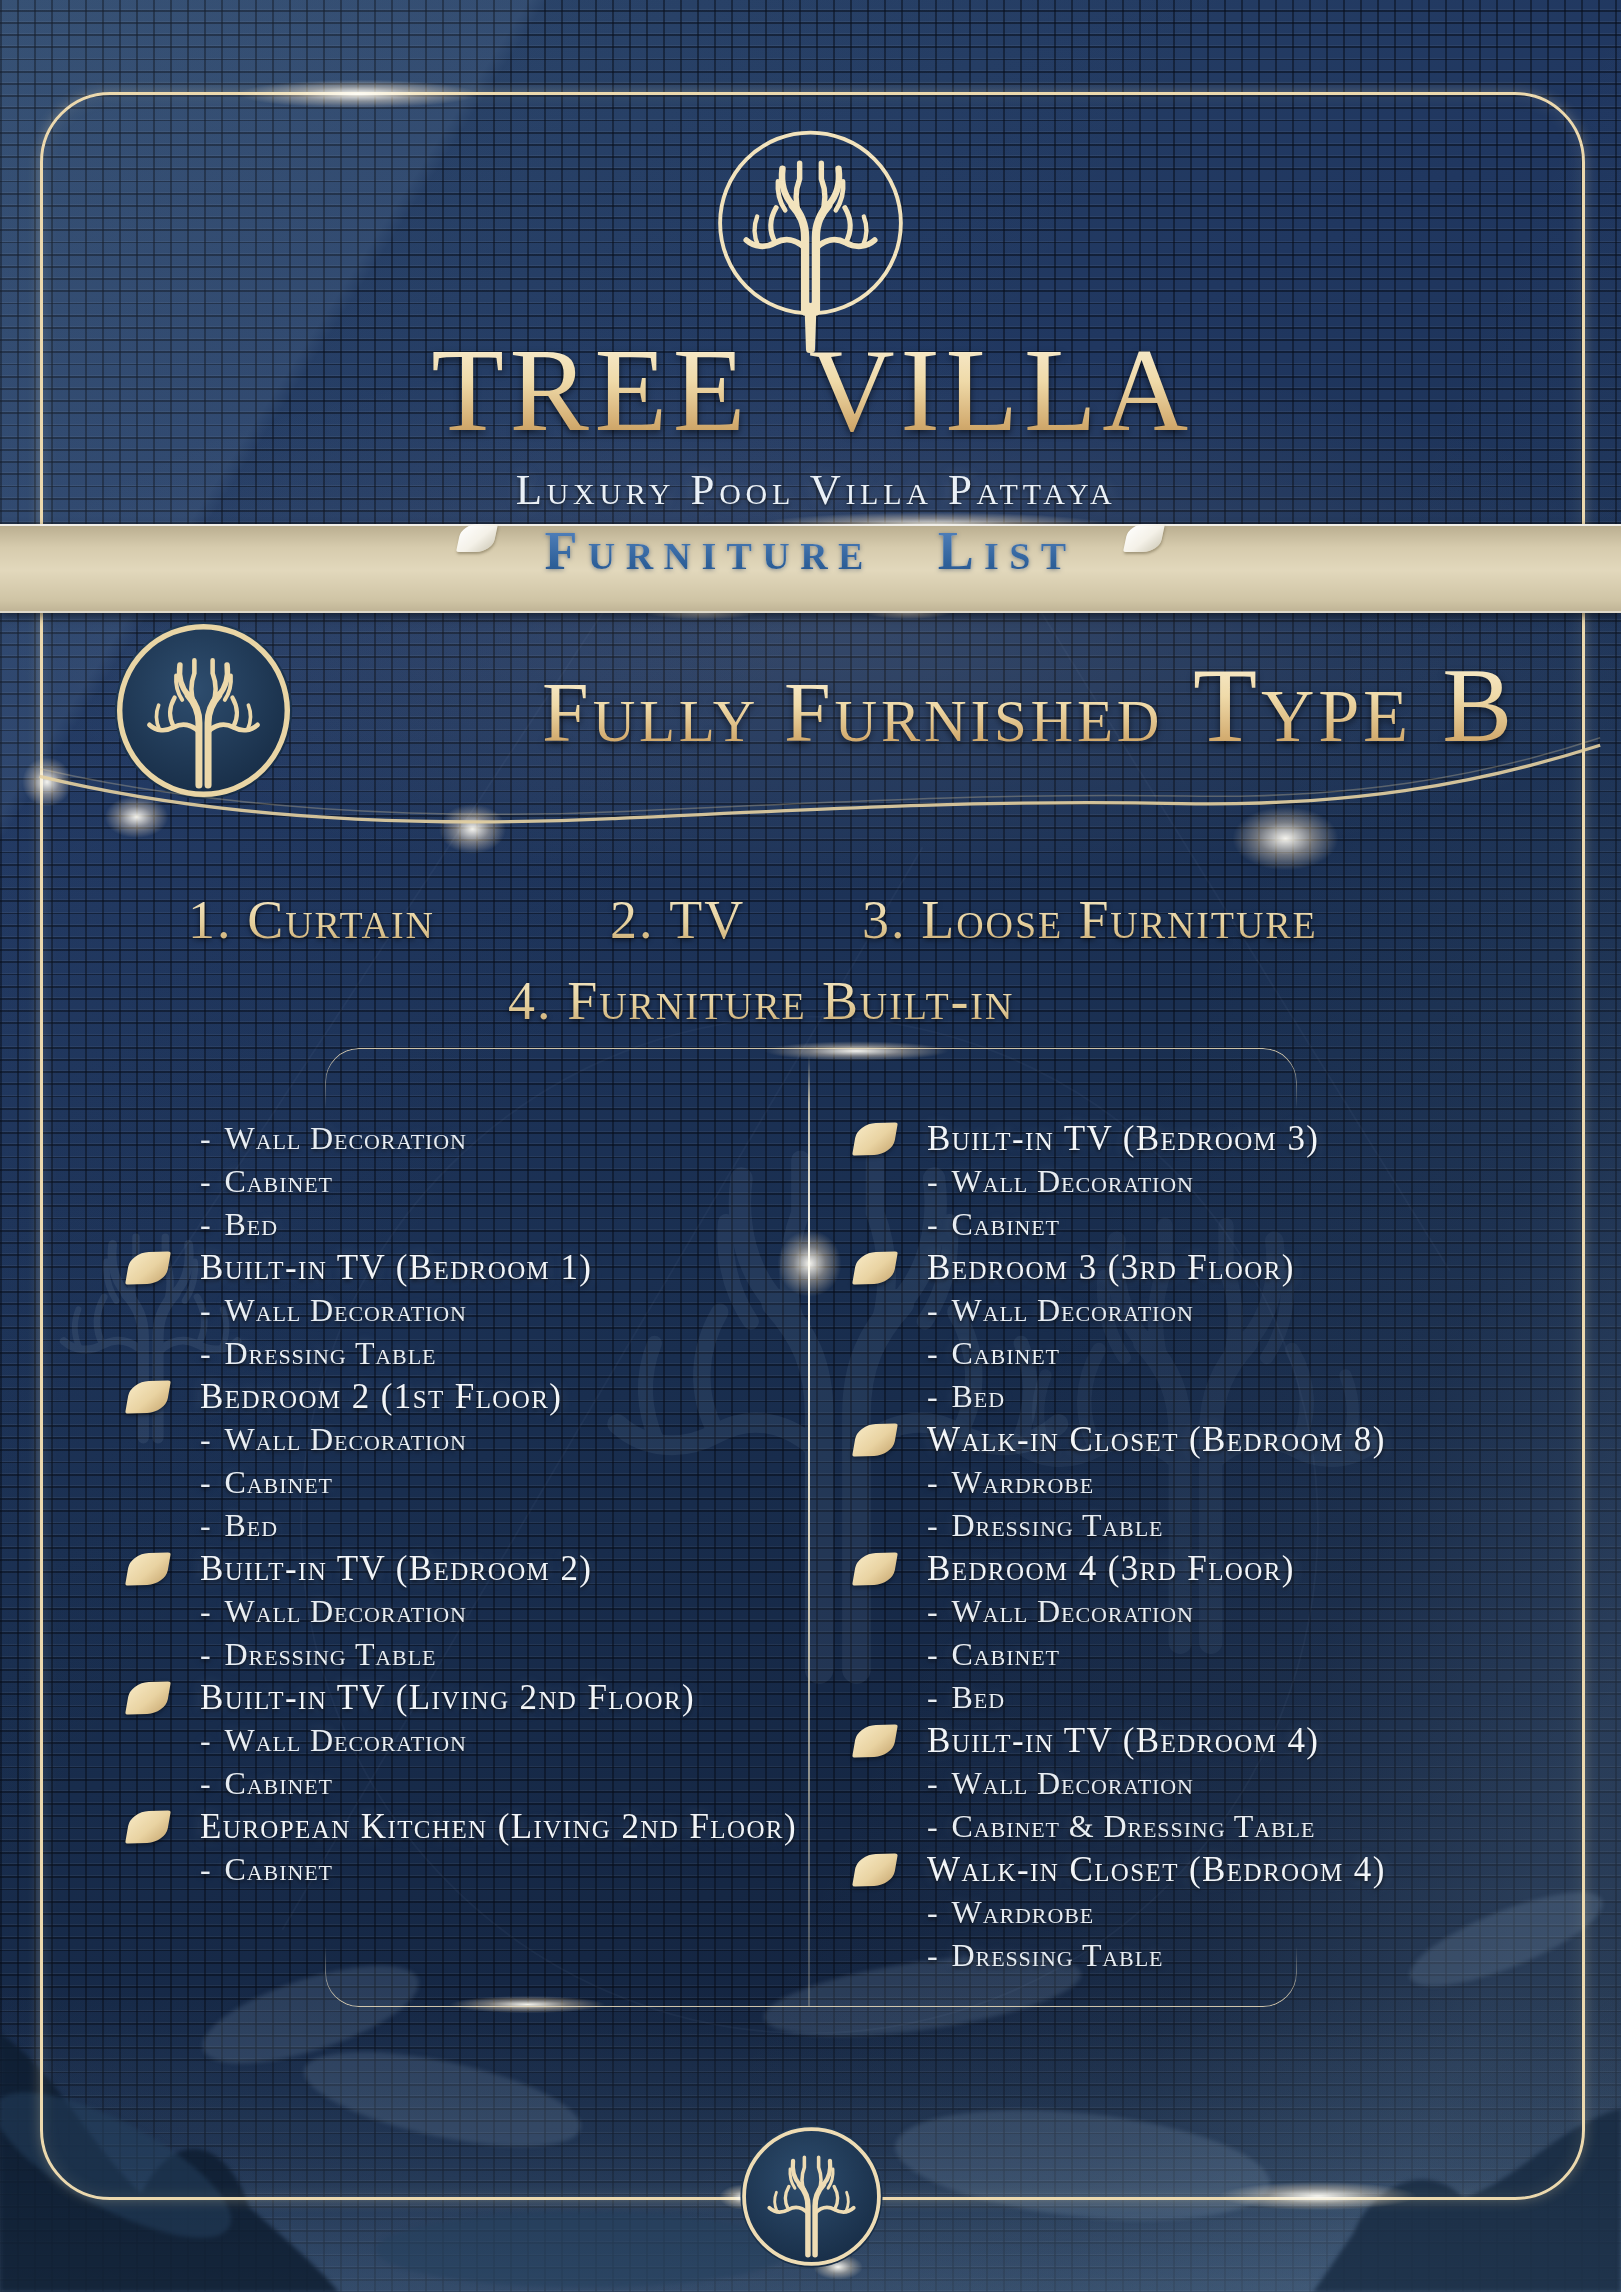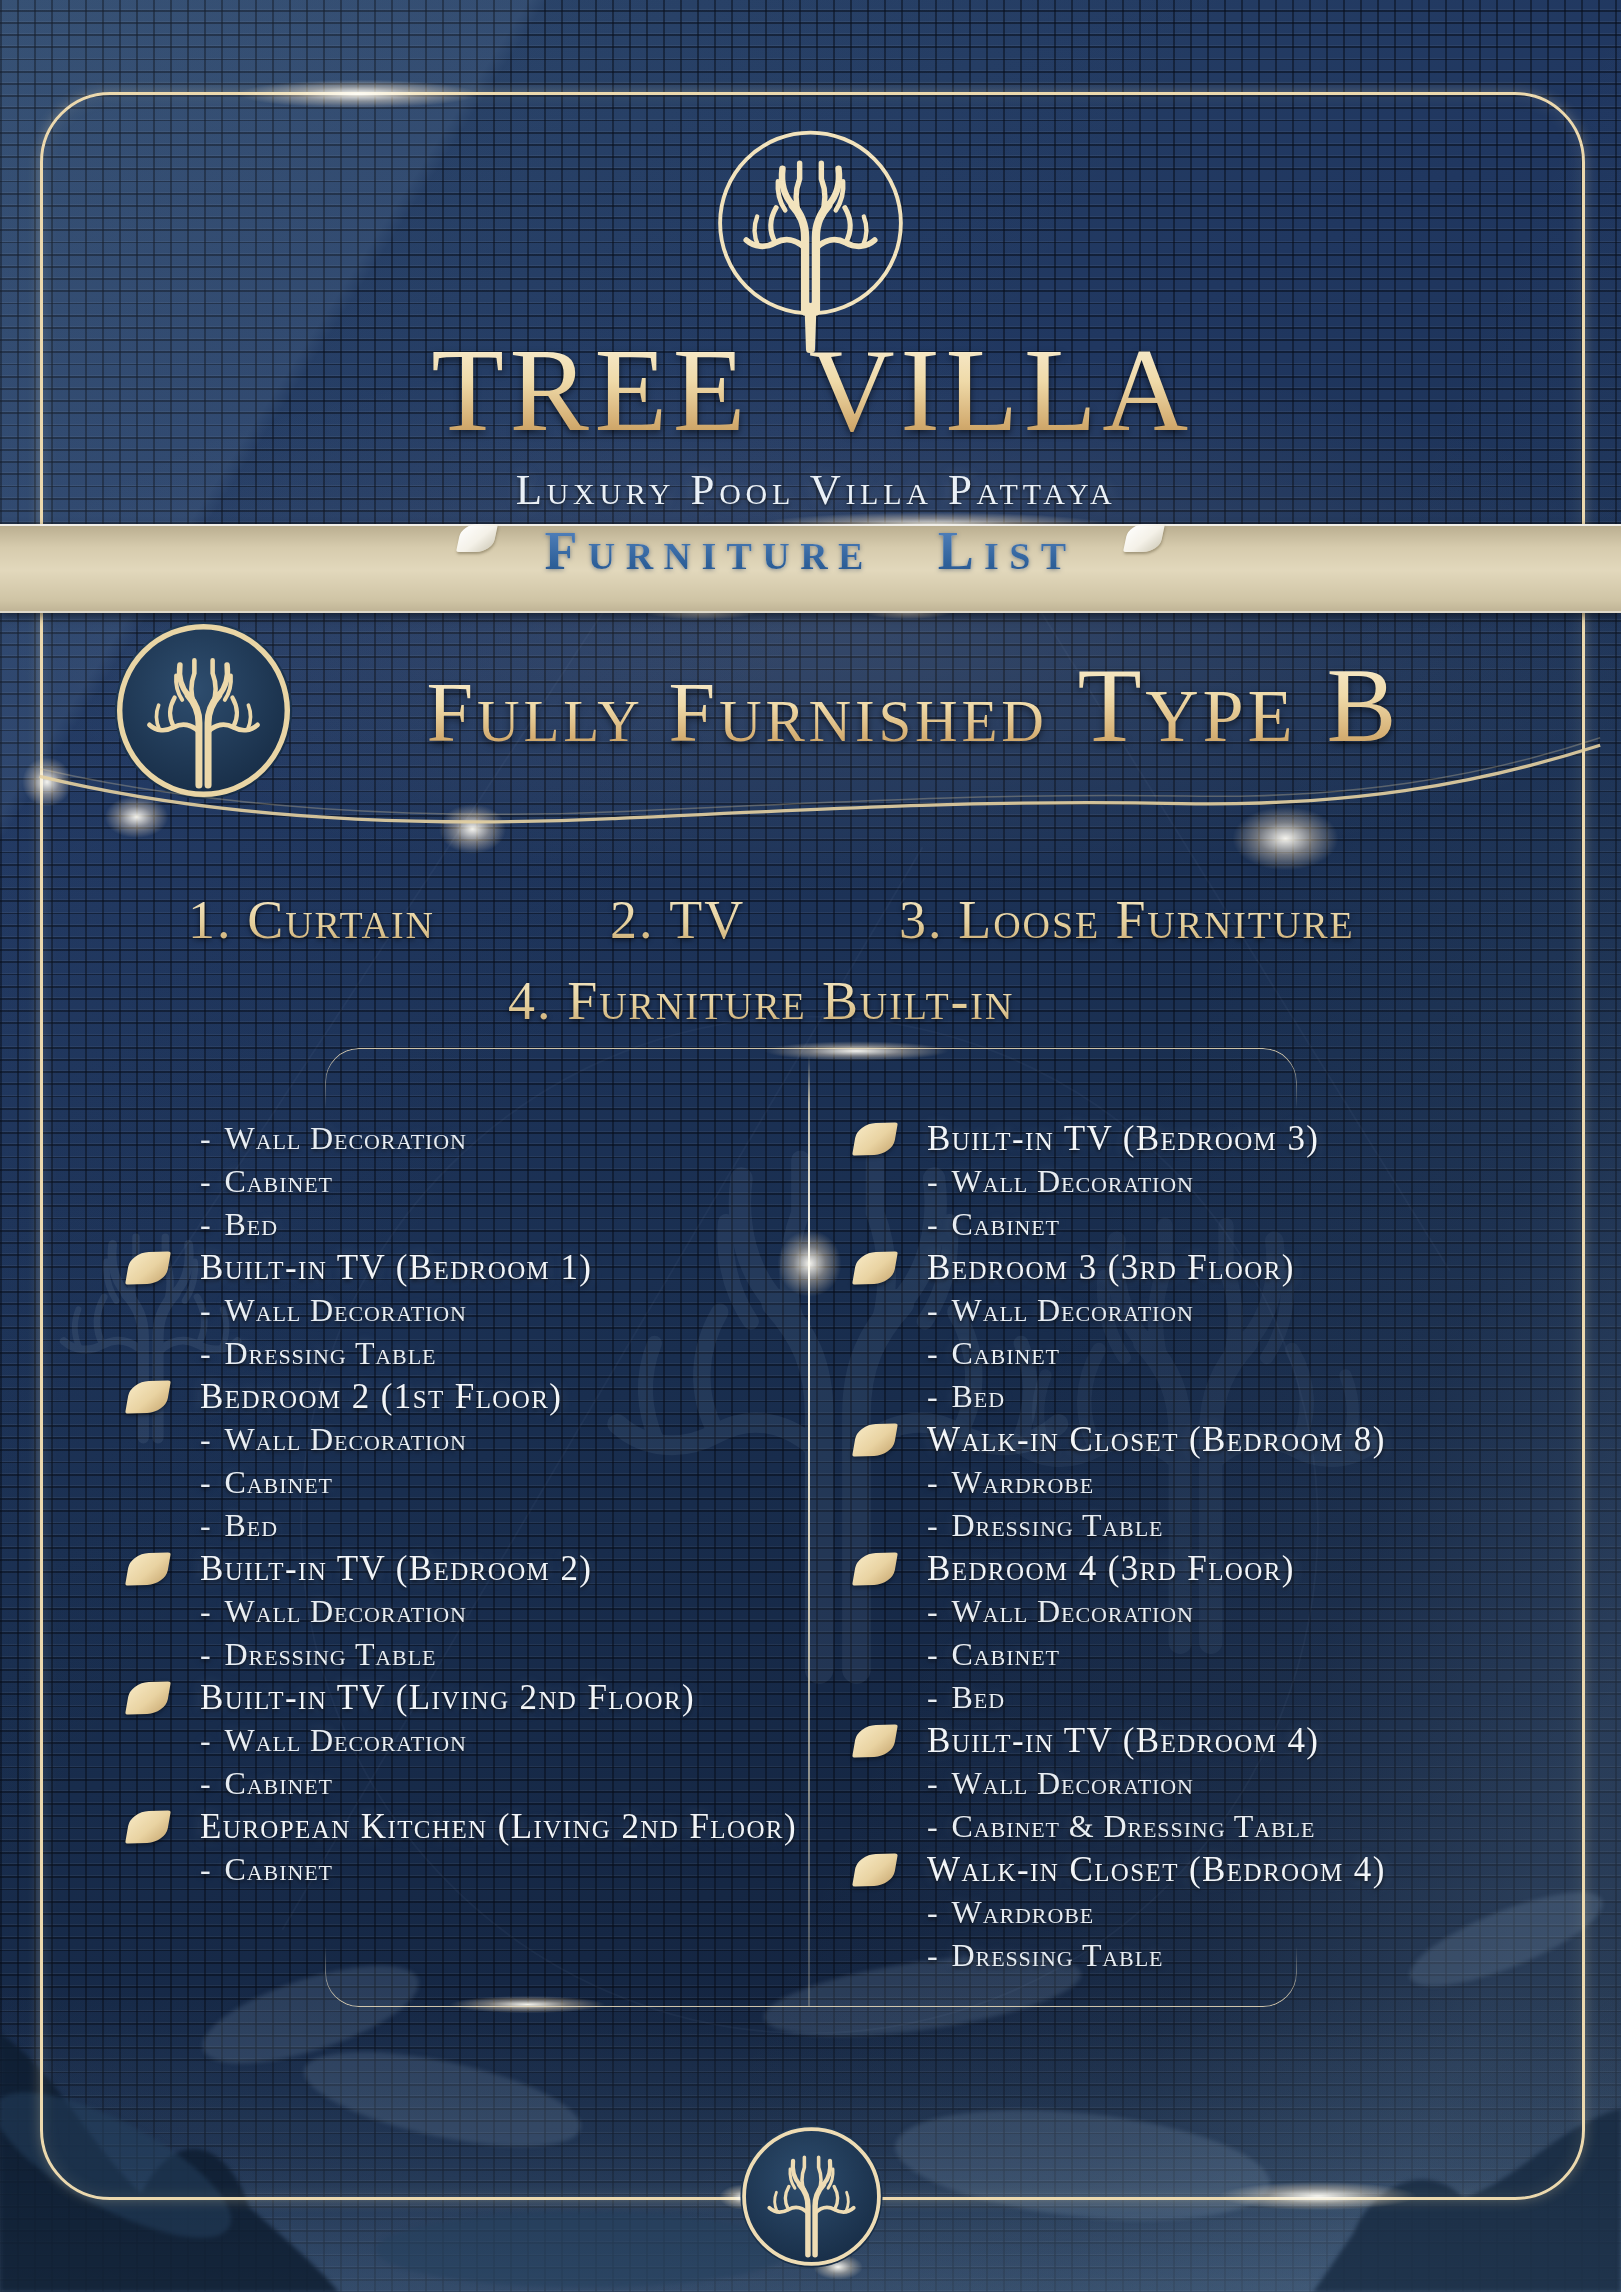--- a/index.html
+++ b/index.html
@@ -53,33 +53,33 @@
       background:linear-gradient(180deg,#5585c0 0%,#2e6099 45%,#16396b 100%);
       -webkit-background-clip:text;background-clip:text;color:transparent;
       filter:drop-shadow(0 0.9px 0 rgba(255,255,255,.55)) drop-shadow(0 1.9px 1.9px rgba(40,60,90,.5));}
   .diamond{display:inline-block;width:36px;height:28px;
       background:linear-gradient(135deg,#ffffff 0%,#f4f1e8 55%,#cdc8b6 100%);
       border-radius:45% 8% 45% 8%;transform:skewX(-12deg);
       box-shadow:0.9px 1.9px 2.8px rgba(90,80,50,.45);}
 
   
   .badge{position:absolute;left:113px;top:620px;width:181px;height:181px;overflow:visible;}
-  .heading{position:absolute;left:311px;top:648px;width:1205px;text-align:center;white-space:nowrap;line-height:1.1;}
+  .heading{position:absolute;left:311px;top:648px;width:1205px;text-align:right;white-space:nowrap;line-height:1.1;}
   .h-main{font-variant:small-caps;font-size:84px;letter-spacing:3.8px;}
   .h-type{font-variant:small-caps;font-size:105px;letter-spacing:3.8px;margin-left:26px;}
   .swoosh{position:absolute;left:0;top:734px;width:1621px;height:160px;pointer-events:none;}
 
   
   .cat{position:absolute;font-variant:small-caps;font-size:54px;line-height:1;white-space:nowrap;
       letter-spacing:1.9px;color:#e9d7a8;
       background:linear-gradient(180deg,#f3e6c4 0%,#e5d09d 55%,#c8a871 100%);
       -webkit-background-clip:text;background-clip:text;color:transparent;
       filter:drop-shadow(0 2.8px 2.8px rgba(0,0,0,.6));}
   .cat .num{margin-right:15px;}
-  .cat1{left:188px;top:893px;} .cat2{left:610px;top:893px;} .cat3{left:899px;top:893px;}
+  .cat1{left:188px;top:893px;} .cat2{left:610px;top:893px;} .cat3{left:862px;top:893px;}
   .cat4{left:508px;top:974px;}
 
   
   .listbox-top,.listbox-bottom{position:absolute;left:325px;width:970px;height:68px;pointer-events:none;
       border:1.9px solid rgba(238,223,188,.85);}
   .listbox-top{top:1048px;border-bottom:none;border-radius:34px 34px 0 0;
       -webkit-mask-image:linear-gradient(to bottom,#000 6%,transparent 88%);
       mask-image:linear-gradient(to bottom,#000 6%,transparent 88%);}
   .listbox-bottom{top:1938px;border-top:none;border-radius:0 0 34px 34px;
       -webkit-mask-image:linear-gradient(to top,#000 6%,transparent 88%);

